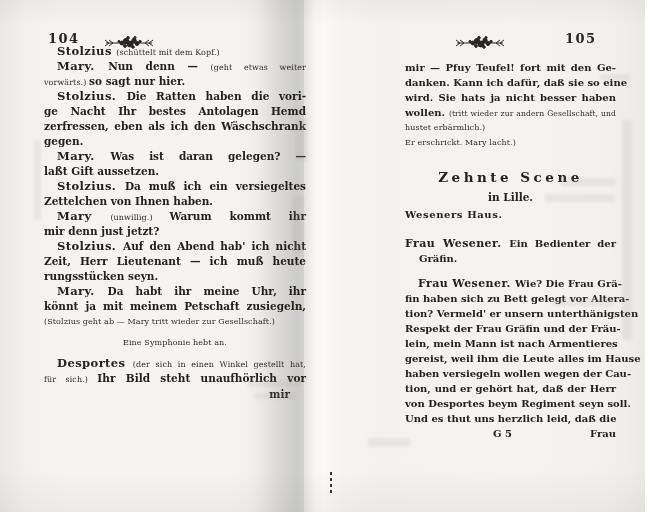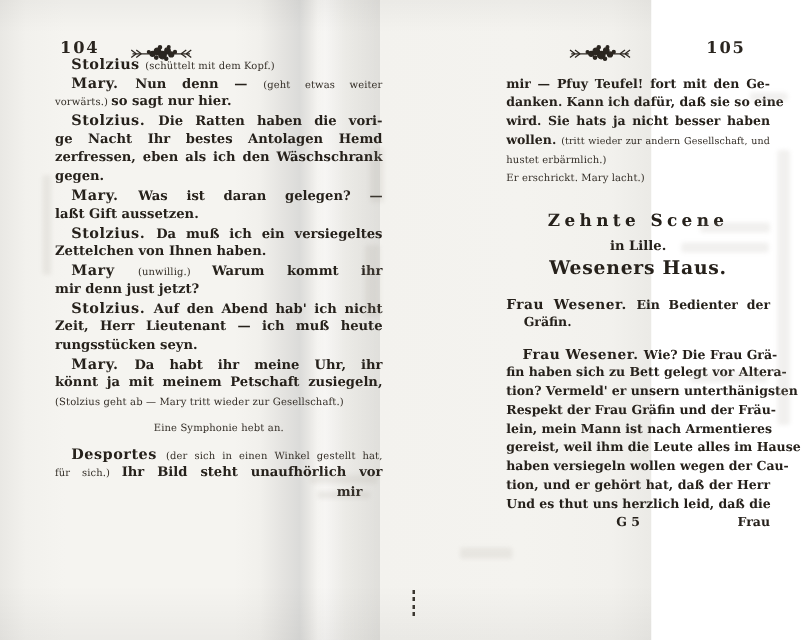--- a/index.html
+++ b/index.html
@@ -1,18 +1,18 @@
 <!DOCTYPE html>
 <html><head>
 <meta charset="utf-8">
 <style>
   html,body{margin:0;padding:0;}
   body{width:649px;height:512px;overflow:hidden;
        font-family:"DejaVu Serif","Liberation Serif",serif;}
-  #spread{position:relative;width:521px;height:512px;
+  #spread{position:relative;width:645px;height:512px;
     background:linear-gradient(90deg,
       #e9e8e4 0%, #f2f1ed 4%, #f5f4f0 10%, #f5f4f0 36%, #f1f0ec 40%,
       #e4e3e0 43.5%, #dbdbd9 46%, #e8e7e4 47.5%, #f7f6f3 48.8%, #fbfaf8 50%,
       #f6f5f1 53%, #f3f2ee 58%, #f4f3ef 80%, #f2f1ed 94%, #ebeae6 100%);}
   #spread::before{content:"";position:absolute;inset:0;pointer-events:none;
     background:linear-gradient(180deg, rgba(0,0,0,0.035) 0, rgba(0,0,0,0) 26px,
       rgba(0,0,0,0) 468px, rgba(0,0,0,0.04) 100%);}
   .gutter-shade{position:absolute;left:248px;top:0;width:56px;height:512px;
     background:linear-gradient(90deg, rgba(0,0,0,0) 0, rgba(0,0,0,0.05) 60%, rgba(0,0,0,0.08) 100%);
     pointer-events:none;}
@@ -28,21 +28,21 @@
   .g1{margin-top:6px;} .g2{margin-top:10px;} .g3{margin-top:14px;}
   .seg-main{font-weight:700;}
   .seg-speaker{font-weight:700;font-size:1.1em;letter-spacing:.4px;}
   .seg-stage{font-weight:500;font-size:0.76em;letter-spacing:.1px;color:#332d26;}
   .sm .seg-stage, .sm{font-weight:500;font-size:8px;color:#332d26;}
   .catchword-left{line-height:15px;margin-top:1px;text-align:right;padding-right:16px;
     font-weight:700;font-size:10.5px;}
   .scene-heading{margin-top:18px;line-height:18px;text-align:center;font-size:13.5px;
     font-weight:700;letter-spacing:3.5px;white-space:nowrap;}
   .scene-sub{margin-top:4px;line-height:15px;text-align:center;font-size:10.5px;font-weight:700;}
-  .scene-place{margin-top:2px;line-height:15px;text-align:center;font-size:15px;
+  .scene-place{margin-top:2px;line-height:15px;text-align:left;font-size:10px;
     font-weight:700;letter-spacing:.6px;}
   .sigrow{display:flex;justify-content:space-between;padding-left:88px;margin-top:0;
     line-height:15px;font-weight:700;font-size:10px;}
   .ghost{position:absolute;background:#aaa49a;opacity:.16;filter:blur(1.6px);
     border-radius:2px;pointer-events:none;}
   .gutter-mark{position:absolute;left:330px;top:472px;width:2px;height:24px;
     background:repeating-linear-gradient(180deg,#3a362f 0 3px,rgba(0,0,0,0) 3px 6px);}
   svg .o{fill:#2b2620;stroke:#2b2620;}
 </style>
 </head>
@@ -152,20 +152,21 @@
         <div class="line j g3"><span class="seg-speaker">Frau Wesener. </span><span class="seg-main">Ein Bedienter der</span></div>
         <div class="line"><span class="seg-main">&nbsp;&nbsp;&nbsp;&nbsp;Gräfin.</span></div>
         <div class="line ind j g2"><span class="seg-speaker">Frau Wesener. </span><span class="seg-main">Wie? Die Frau Grä-</span></div>
         <div class="line j"><span class="seg-main">fin haben sich zu Bett gelegt vor Altera-</span></div>
         <div class="line j"><span class="seg-main">tion? Vermeld' er unsern unterthänigsten</span></div>
         <div class="line j"><span class="seg-main">Respekt der Frau Gräfin und der Fräu-</span></div>
         <div class="line j"><span class="seg-main">lein, mein Mann ist nach Armentieres</span></div>
         <div class="line j"><span class="seg-main">gereist, weil ihm die Leute alles im Hause</span></div>
         <div class="line j"><span class="seg-main">haben versiegeln wollen wegen der Cau-</span></div>
         <div class="line j"><span class="seg-main">tion, und er gehört hat, daß der Herr</span></div>
+        <div class="line j"><span class="seg-main">von Desportes beym Regiment seyn soll.</span></div>
         <div class="line j"><span class="seg-main">Und es thut uns herzlich leid, daß die</span></div>
       </div>
     <div class="sigrow">
       <span>G 5</span>
       <span>Frau</span>
     </div>
   </div>
 
   <div class="ghost" style="left:296px;top:118px;width:11px;height:44px;"></div>
   <div class="ghost" style="left:292px;top:196px;width:12px;height:58px;"></div>

